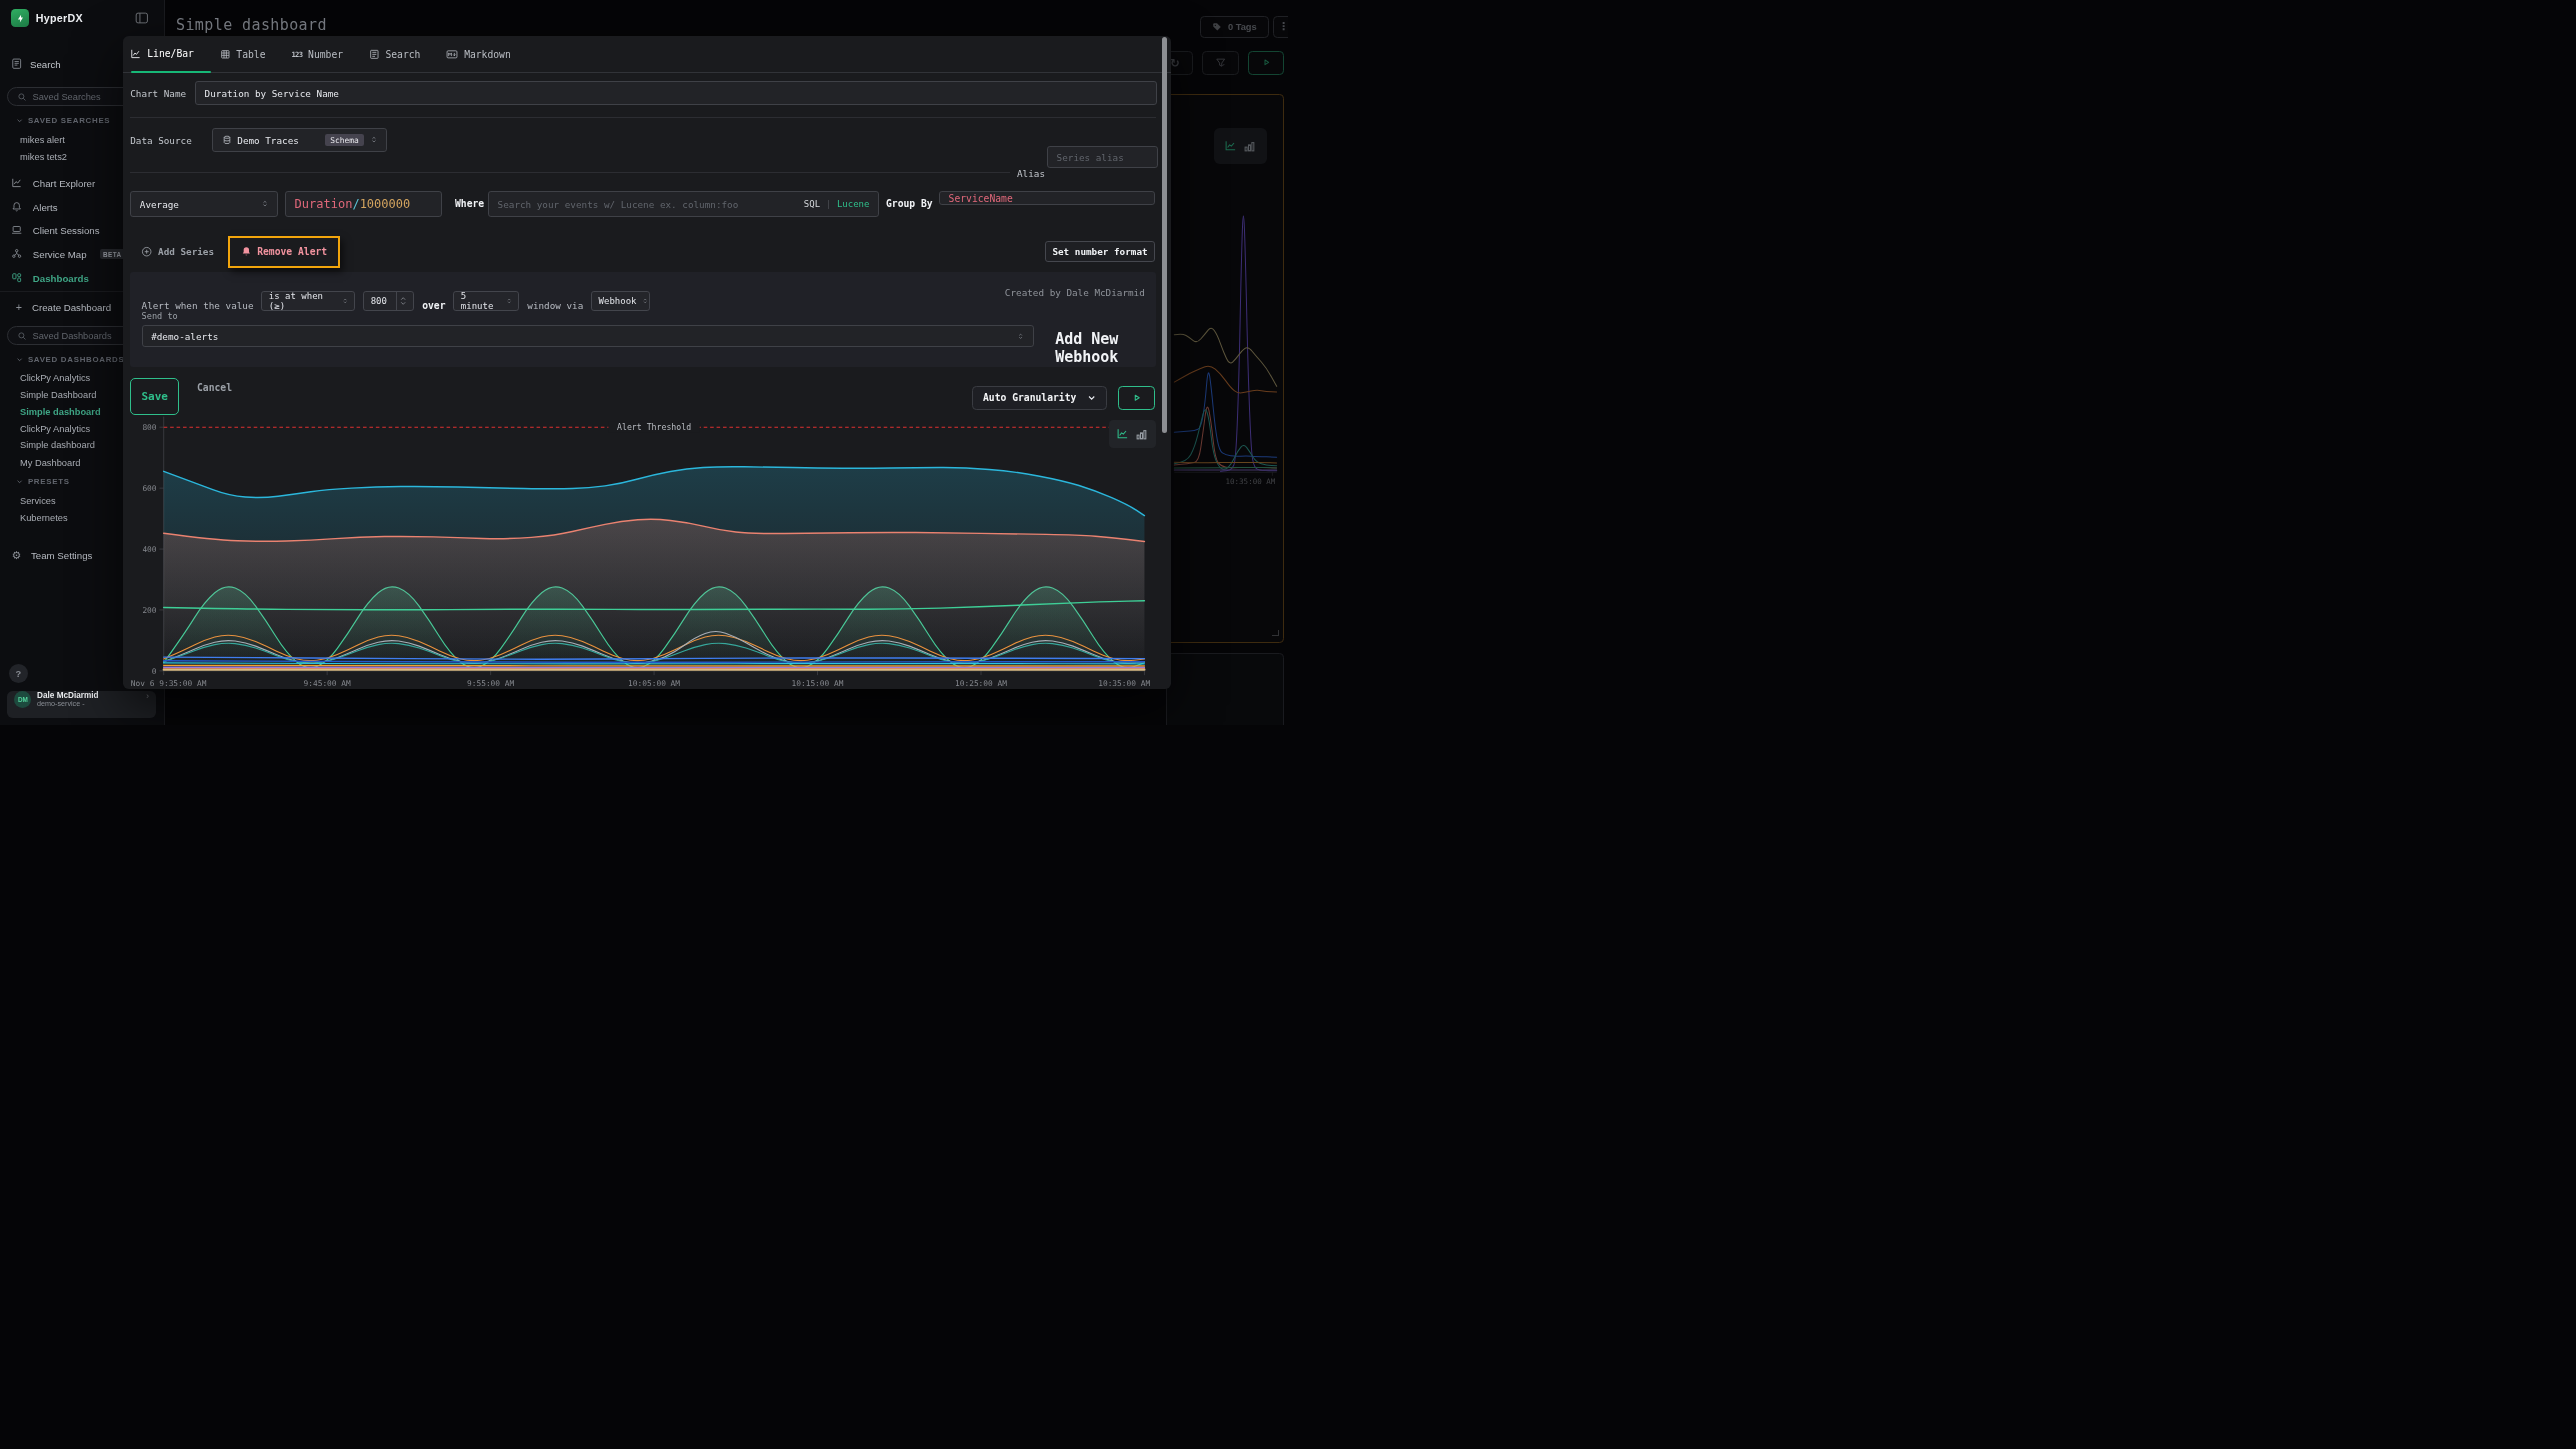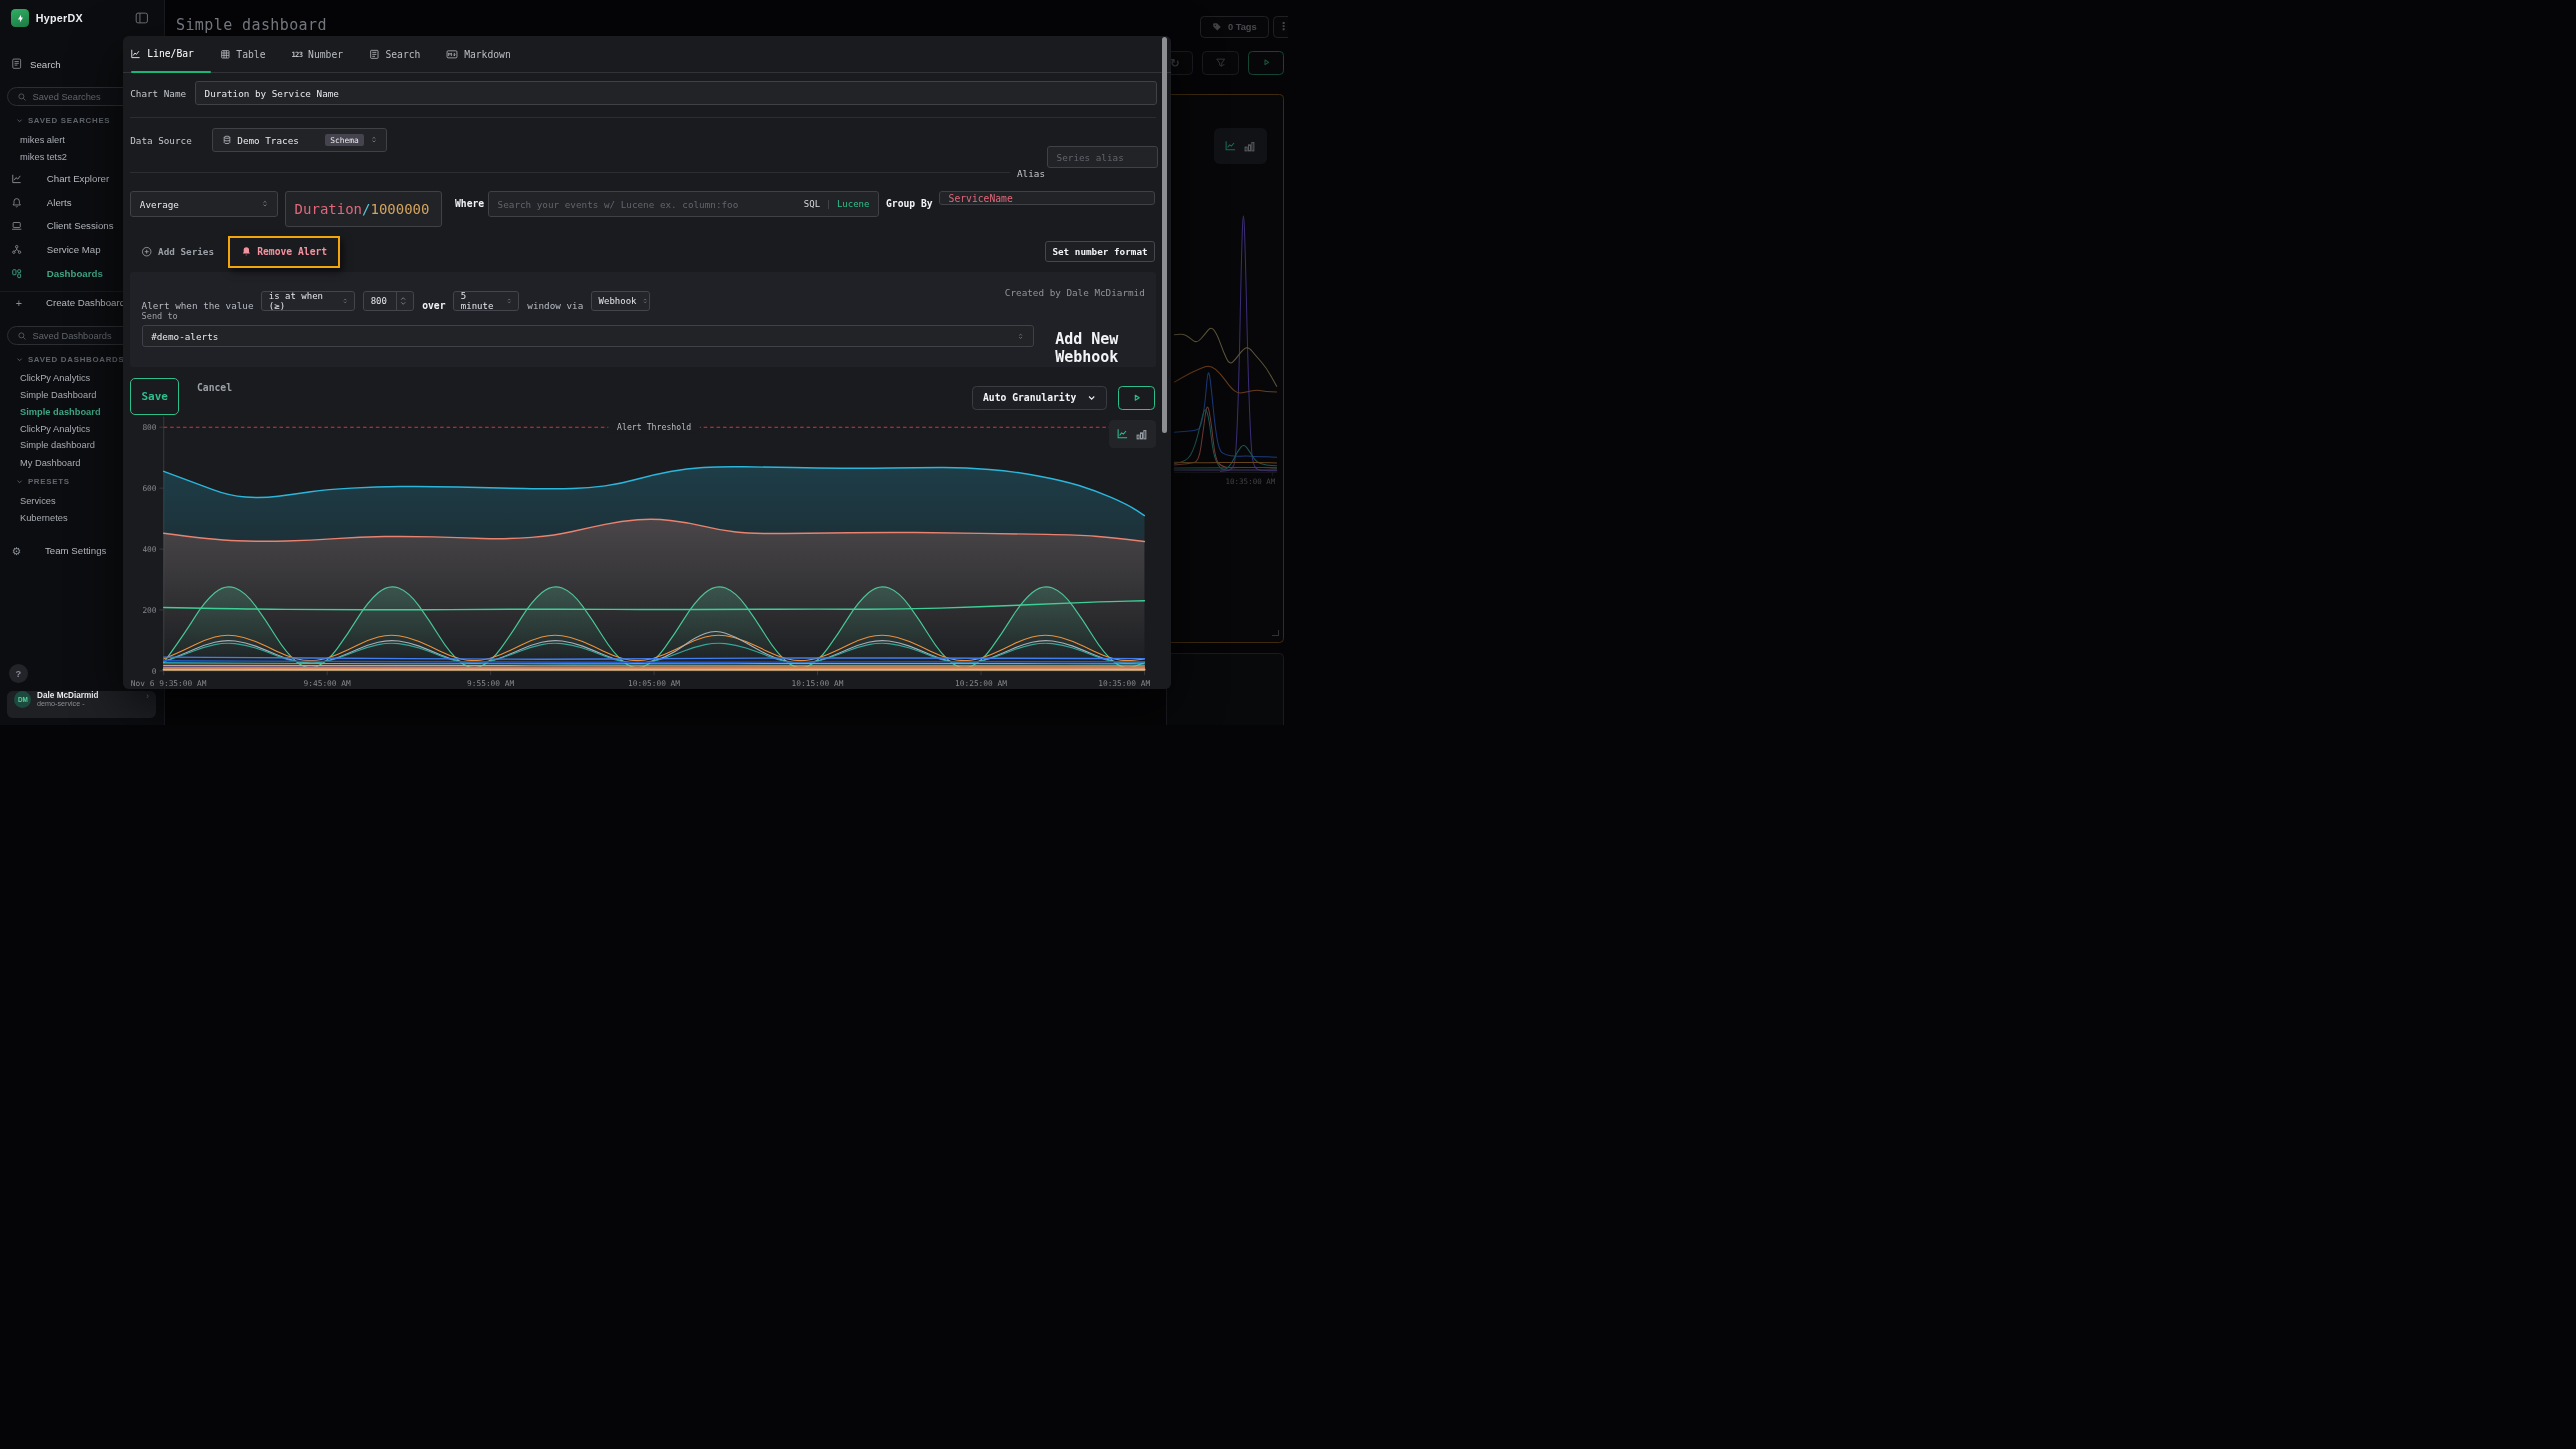--- a/index.html
+++ b/index.html
@@ -17,21 +17,21 @@
               display:flex;align-items:center;justify-content:center}
   .brand-name{color:#eceef1;font-weight:bold;font-size:10.7px;letter-spacing:0.3px}
   .collapse{position:absolute;left:135px;top:12px;color:#6f7277}
   .side-item{position:absolute;left:11.4px;display:flex;align-items:center;gap:7.2px;height:20px;
              color:#c2c6cc;font-size:9.7px}
   .pill{position:absolute;left:7.2px;width:215px;height:19.3px;border:0.7px solid #2c2e33;border-radius:10px;
         background:#0f1014;display:flex;align-items:center;gap:5.7px;padding:0 8.6px;color:#575b62;font-size:9.3px}
   .sec-label{position:absolute;left:15.7px;display:flex;align-items:center;gap:5px;color:#61656d;
              font-size:7.9px;letter-spacing:0.7px;font-weight:bold}
   .mini-item{position:absolute;left:20px;height:15.7px;display:flex;align-items:center;color:#a9adb4;font-size:9.3px;white-space:nowrap}
-  .nav-item{position:absolute;left:11.4px;height:20px;display:flex;align-items:flex-start;gap:24px;color:#b6bac1;font-size:9.7px}
+  .nav-item{position:absolute;left:11.4px;height:20px;display:flex;align-items:center;gap:10px;color:#b6bac1;font-size:9.7px}
   .nav-item.active{color:#3fa585;font-weight:bold}
   .beta{background:#26282d;color:#9a9ea6;font-size:6.4px;font-weight:bold;letter-spacing:0.4px;
         border-radius:2.1px;padding:1.4px 3.6px;margin-left:2.9px}
   .side-div{position:absolute;left:0;width:165px;height:0.7px;background:#1a1b1f}
   .green{color:#3fa585;font-weight:bold}
   .help-circle{position:absolute;left:8.6px;top:664px;width:19.3px;height:19.3px;border-radius:50%;
                background:#222429;color:#8a8e95;display:flex;align-items:center;justify-content:center;
                font-size:9.3px;font-weight:bold}
   .user-card{position:absolute;left:7.2px;top:691px;width:149px;height:27px;border-radius:5.7px;background:#1e2024;
              display:flex;gap:5.7px;padding:0 7.2px}
@@ -415,21 +415,21 @@
   </div>
 
   <div class="inp" style="left:7.2px;top:155px;width:148px;height:26px">
     <span>Average</span>
     <span class="icn updn">
         <svg width="7.9" height="9.3" viewBox="0 0 16 16" fill="none" stroke="#8b8f96" stroke-width="1.5">
           <path d="M5 6.2 L8 3.2 L11 6.2 M5 9.8 L8 12.8 L11 9.8"></path>
         </svg>
       </span>
   </div>
-  <div class="inp" style="left:162px;top:155px;width:157px;height:36px;font-size:14px">
+  <div class="inp" style="left:162px;top:155px;width:157px;height:26px;font-size:12px">
     <span style="display:flex;gap:0">
       <span class="code-f">Duration</span>
         <span class="code-o">/</span>
         <span class="code-n">1000000</span>
     </span>
   </div>
   <div class="blbl" style="left:332px;top:162px">Where</div>
   <div class="inp" style="left:365px;top:155px;width:391px;height:26px">
     <span class="ph">Search your events w/ Lucene ex. column:foo</span>
     <span class="sqllucene">

